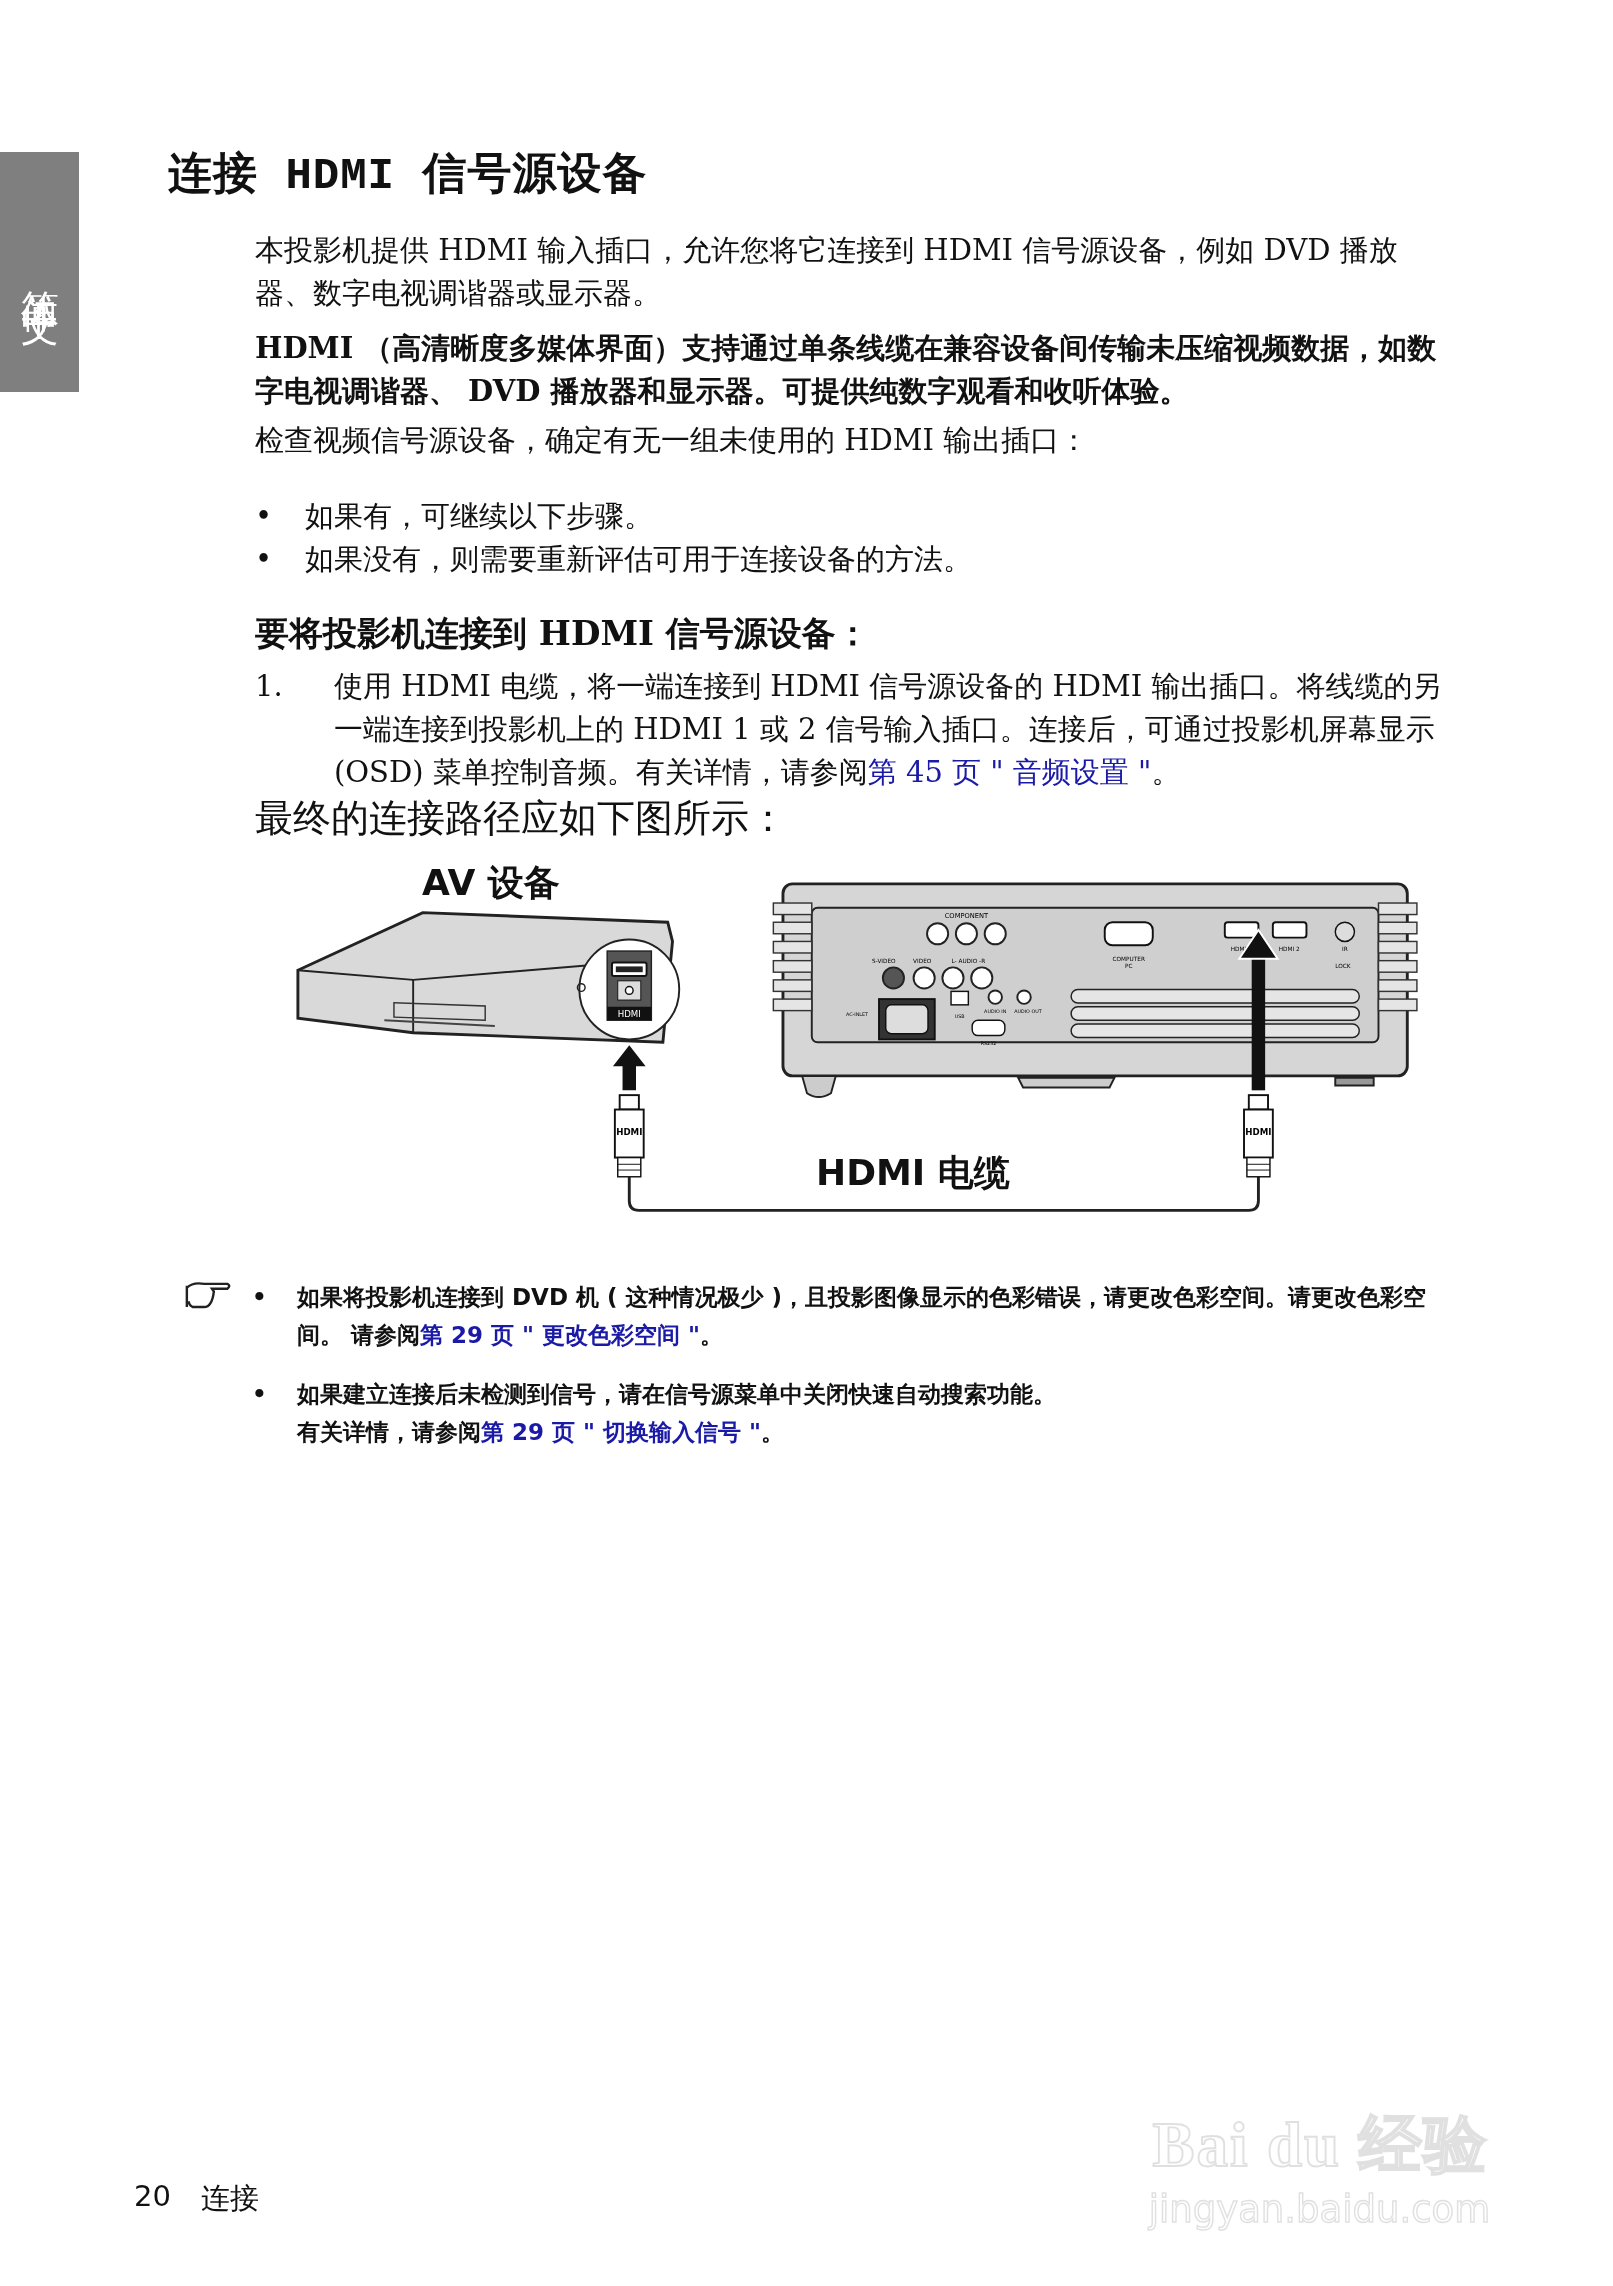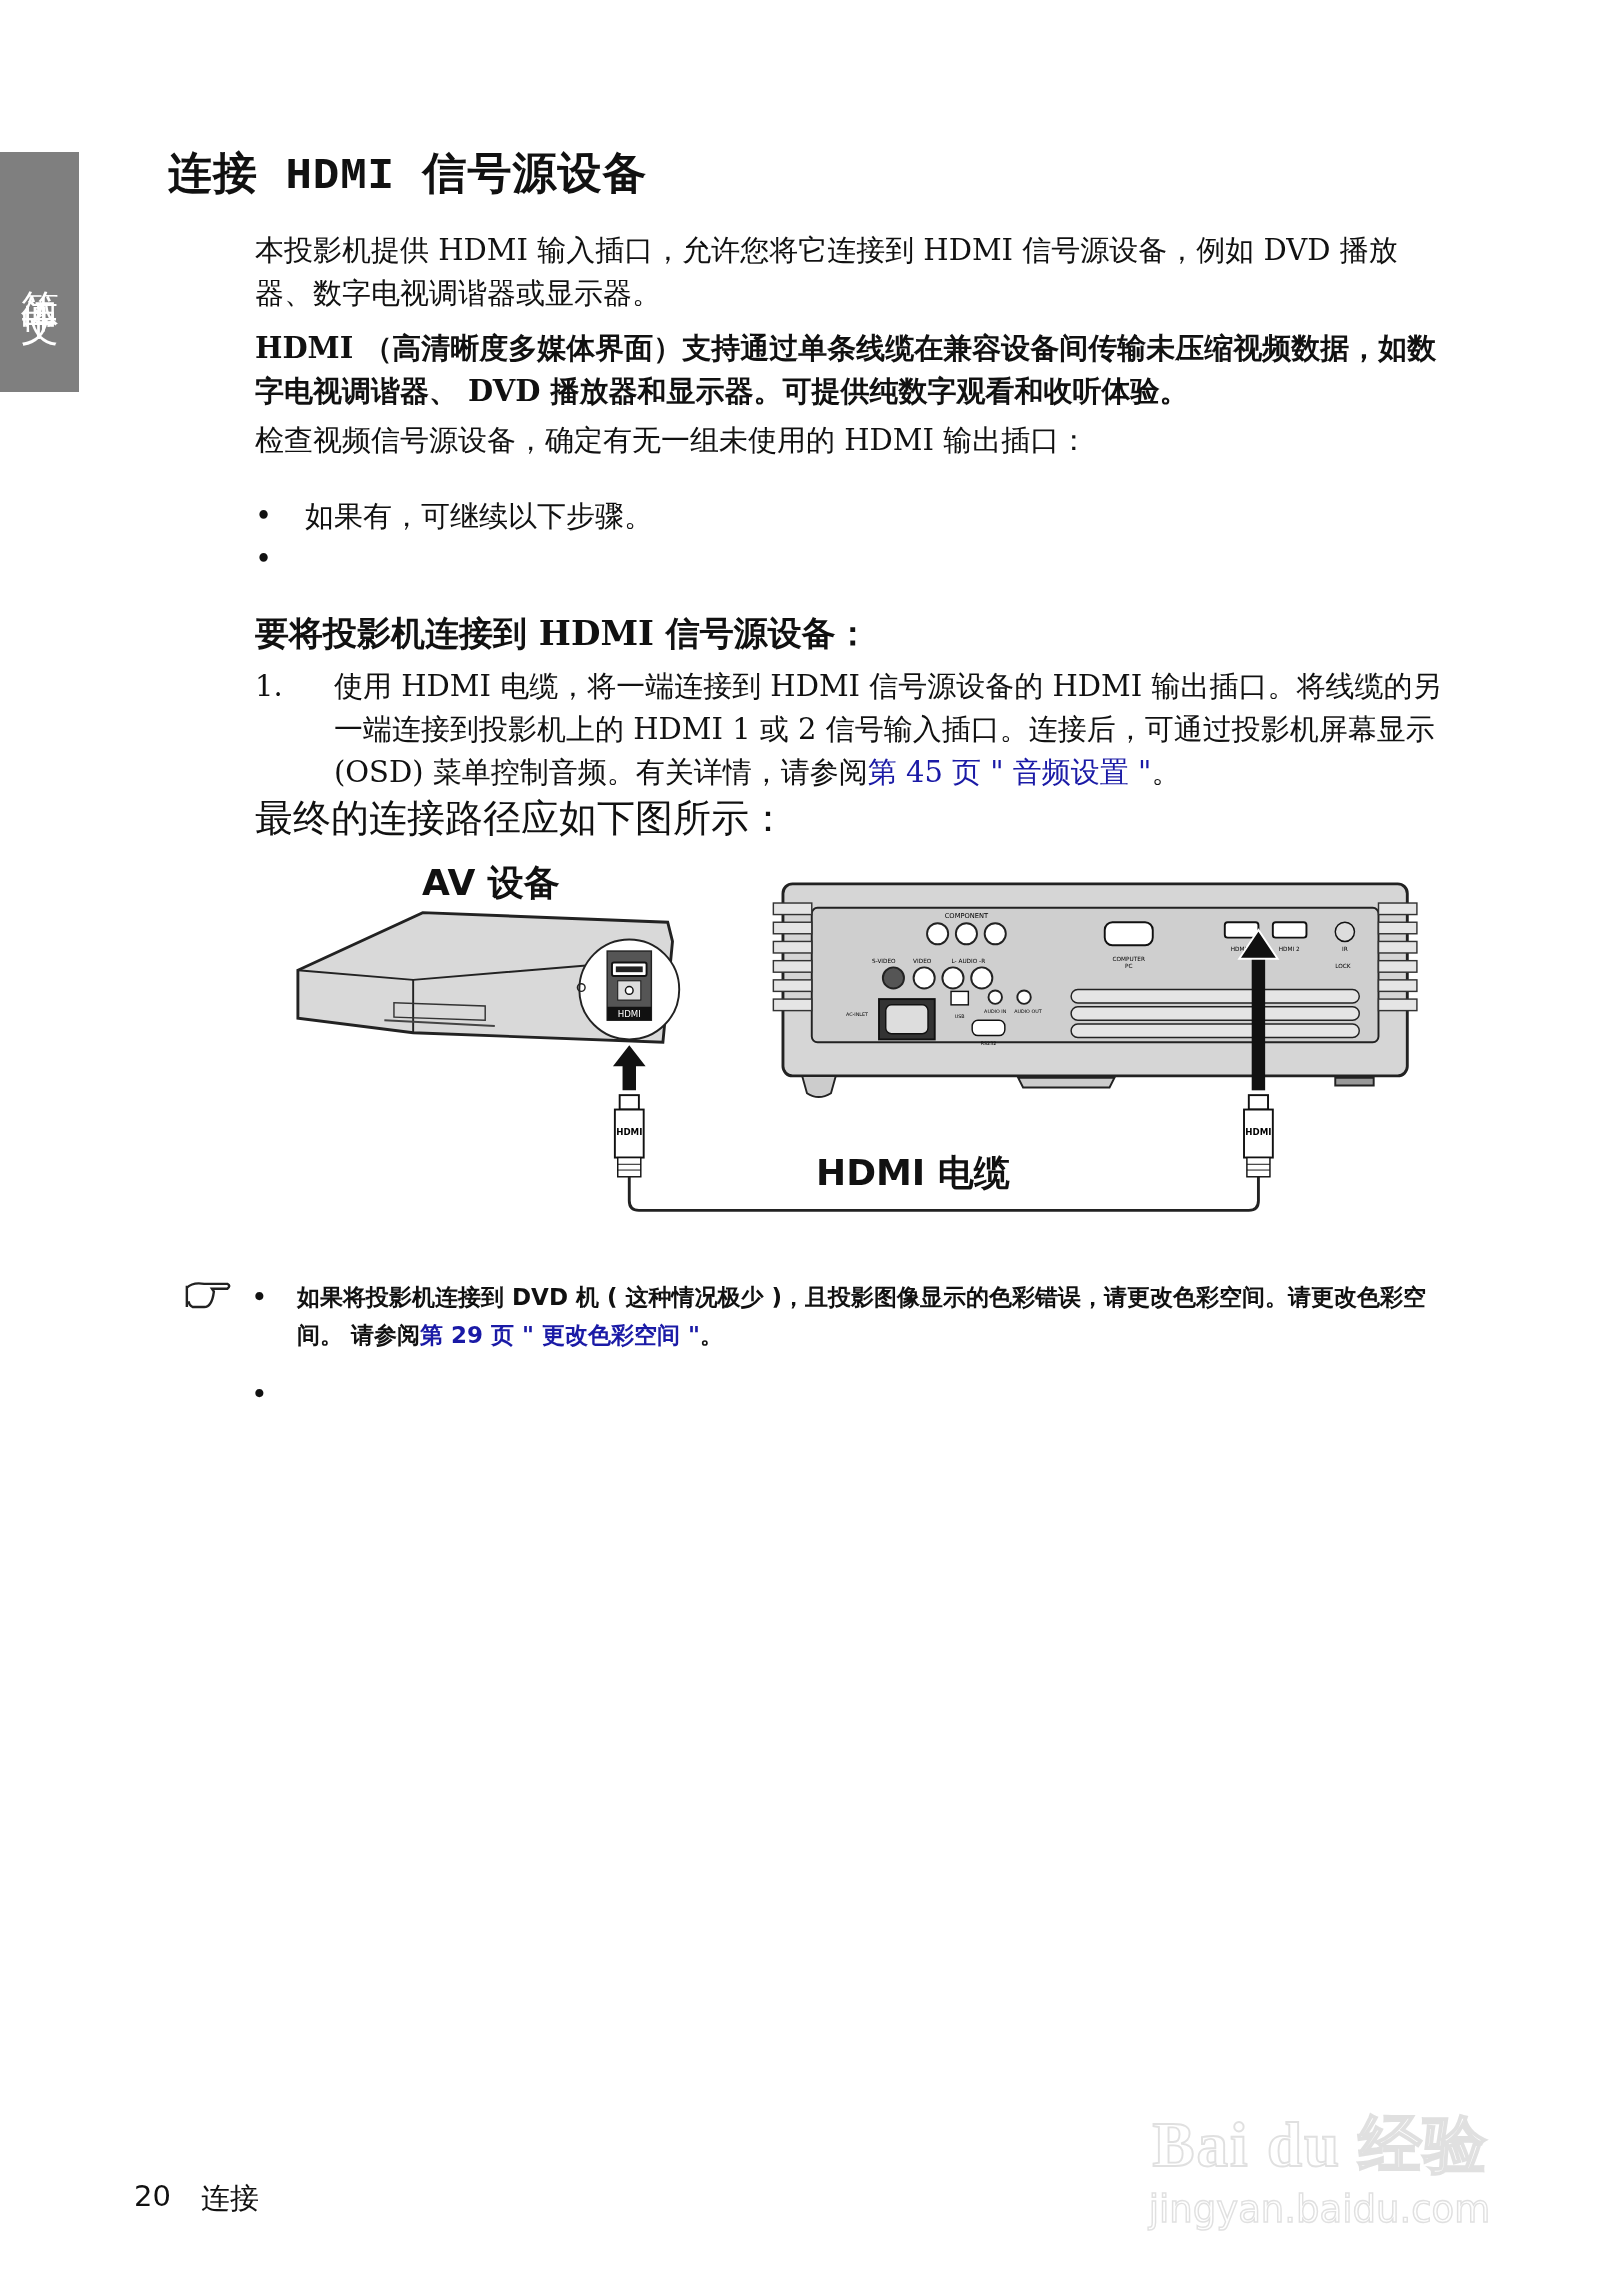--- a/index.html
+++ b/index.html
@@ -54,20 +54,21 @@
   <p class="p">检查视频信号源设备，确定有无一组未使用的 HDMI 输出插口：</p>
 </div>
 
 <div class="bullets" style="top:495px;">
   <div class="bullet-row">
     <span class="bullet-dot">•</span>
     <span>如果有，可继续以下步骤。</span>
   </div>
   <div class="bullet-row">
     <span class="bullet-dot">•</span>
+    <span>如果没有，则需要重新评估可用于连接设备的方法。</span>
   </div>
 </div>
 
 <h2 class="subhead">要将投影机连接到 HDMI 信号源设备：</h2>
 
 <div class="step">
   <span class="step-num">1.</span>
   <span>
     <span>使用 HDMI 电缆，将一端连接到 HDMI 信号源设备的 HDMI 输出插口。将线缆的另一端连接到投影机上的 HDMI 1 或 2 信号输入插口。连接后，可通过投影机屏幕显示 (OSD) 菜单控制音频。有关详情，请参阅</span><a class="link">第 45 页 " 音频设置 "</a><span>。</span>
   </span>
@@ -207,20 +208,24 @@
       </svg>
     </span>
     <span class="note-dot">•</span>
     <span>
       <span>如果将投影机连接到 DVD 机 ( 这种情况极少 )，且投影图像显示的色彩错误，请更改色彩空间。请更改色彩空间。 请参阅</span><a class="link">第 29 页 " 更改色彩空间 "</a><span>。</span>
     </span>
   </div>
   <div class="note">
     <span class="note-icon"></span>
     <span class="note-dot">•</span>
+    <span>
+      <span>如果建立连接后未检测到信号，请在信号源菜单中关闭快速自动搜索功能。</span><br>
+      <span>有关详情，请参阅</span><a class="link">第 29 页 " 切换输入信号 "</a><span>。</span>
+    </span>
   </div>
 </div>
 
 <div class="footer">
   <span>20</span>
   <span>连接</span>
 </div>
 
 <div class="watermark">
   <div class="wm-text1">Bai du 经验</div>

